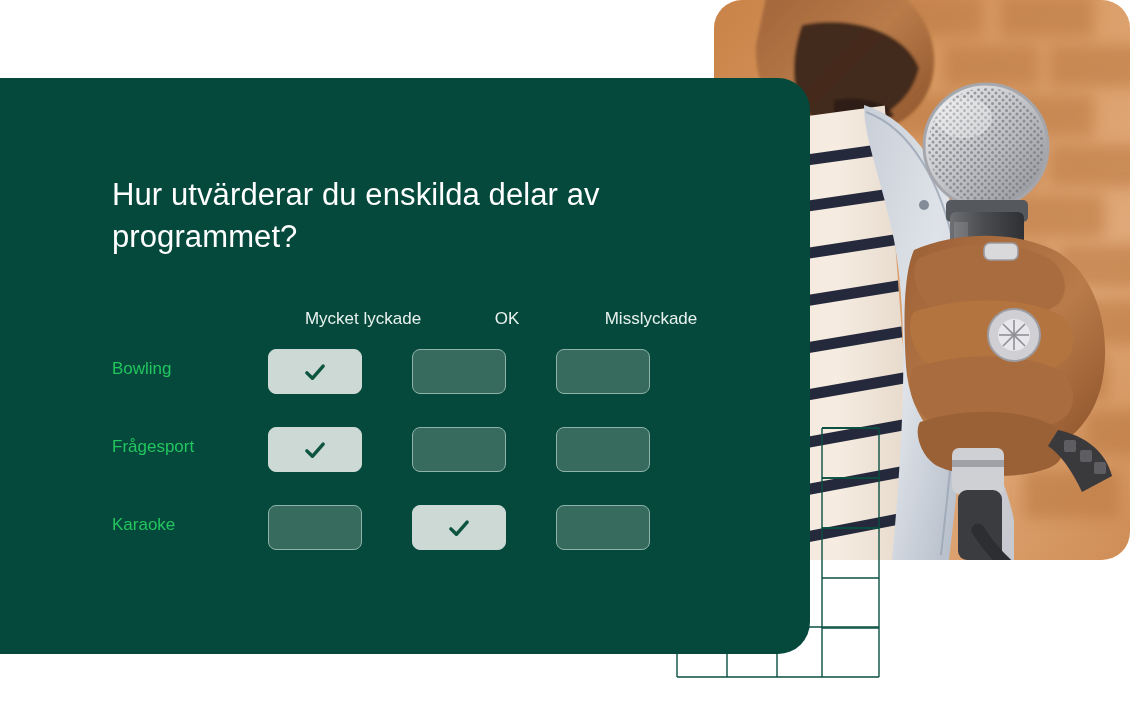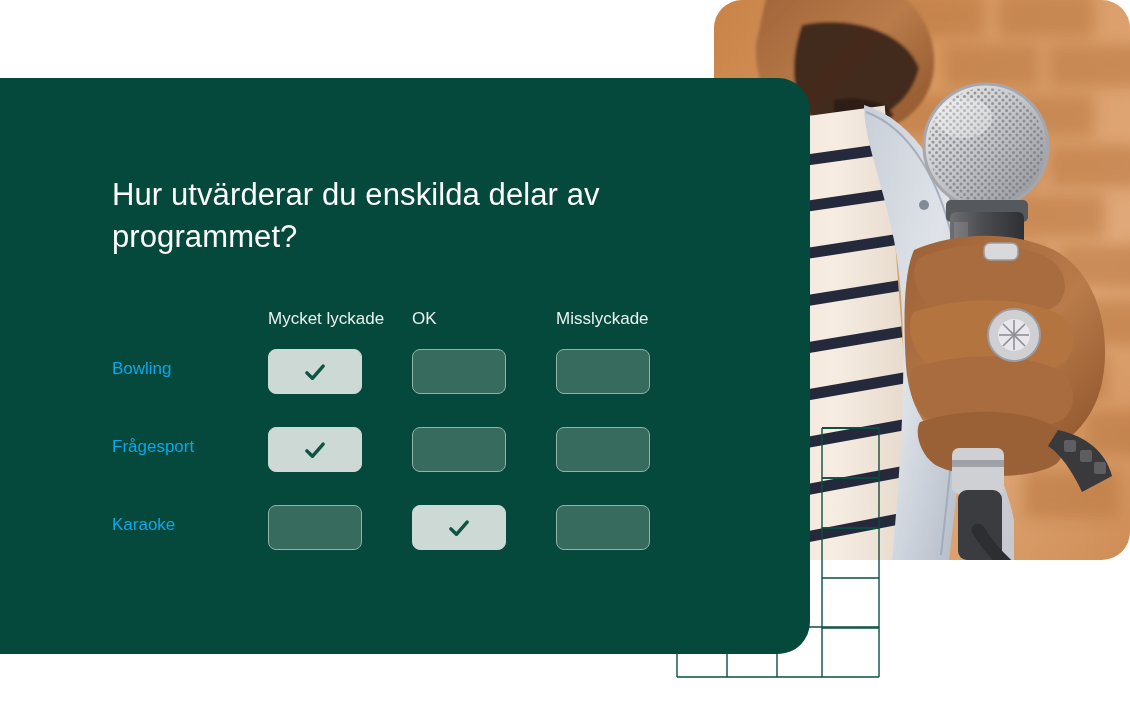--- a/index.html
+++ b/index.html
@@ -84,36 +84,36 @@
     position: relative;
     height: 28px;
   }
   .col-head {
     position: absolute;
     top: 0;
     color: #e9f1ee;
     font-size: 17px;
     line-height: 22px;
     font-weight: 400;
-    text-align: left;
+    text-align: center;
     white-space: nowrap;
   }
   .col-head.c0 { left: 156px; width: 190px; }
   .col-head.c1 { left: 300px; width: 190px; }
   .col-head.c2 { left: 444px; width: 190px; }
 
   .matrix-row {
     position: relative;
     height: 78px;
   }
   .row-label {
     position: absolute;
     left: 0px;
     top: 21px;
-    color: #0ea5e9;
+    color: #22c55e;
     font-size: 17px;
     line-height: 24px;
     font-weight: 400;
     white-space: nowrap;
   }
   .opt-cell {
     position: absolute;
     top: 13px;
     width: 94px;
     height: 45px;

